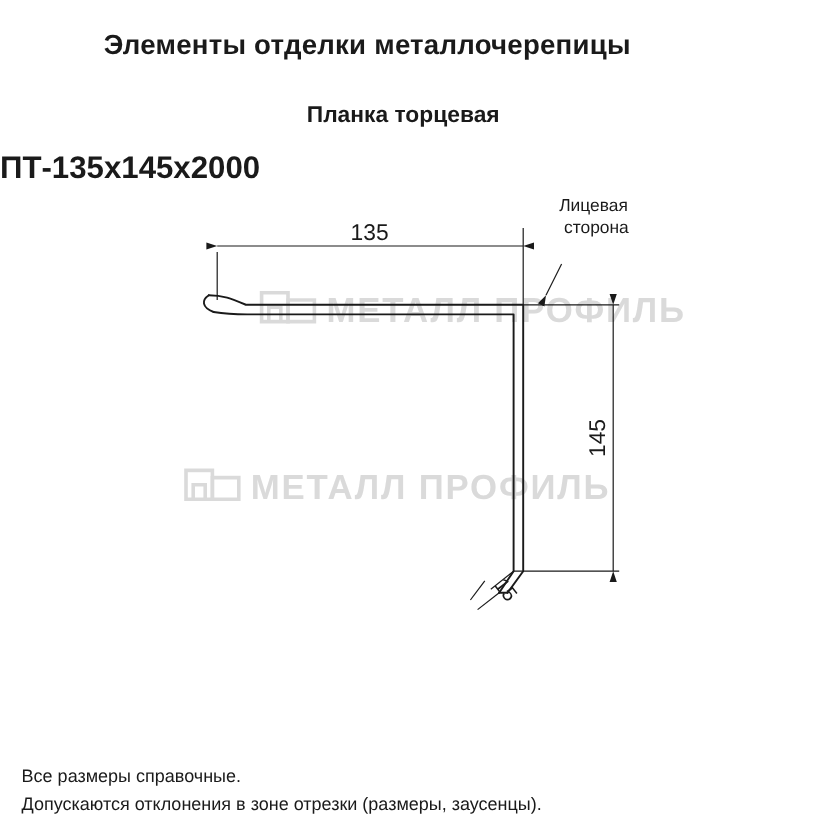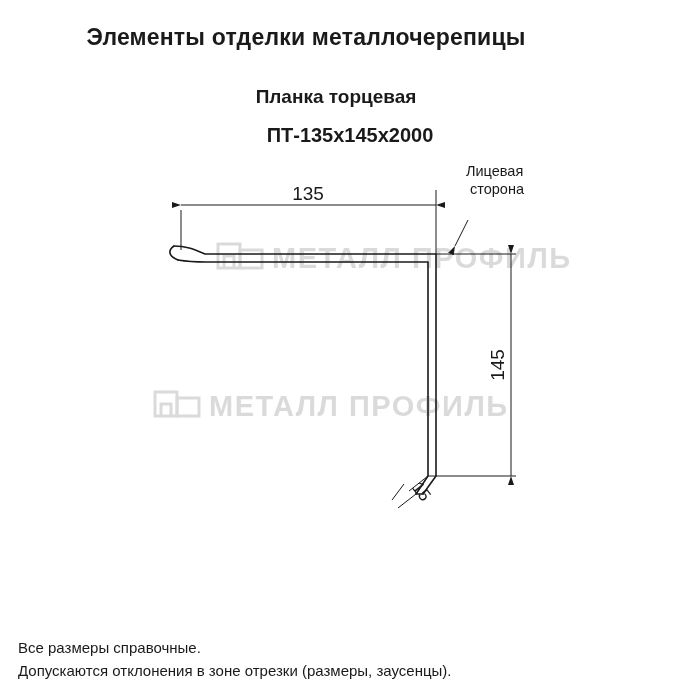--- a/index.html
+++ b/index.html
@@ -38,22 +38,21 @@
     text-align: center;
     font-size: 19px;
     font-weight: bold;
     margin-left: 48px;
   }
   .title-code {
     position: absolute;
     top: 124px;
     left: 0;
     width: 700px;
-    text-align: center;
-    font-size: 20px;
+    font-size: 26px;
     font-weight: bold;
   }
   .drawing {
     position: absolute;
     top: 150px;
     left: 0;
     width: 700px;
     height: 430px;
   }
   .watermarks {

